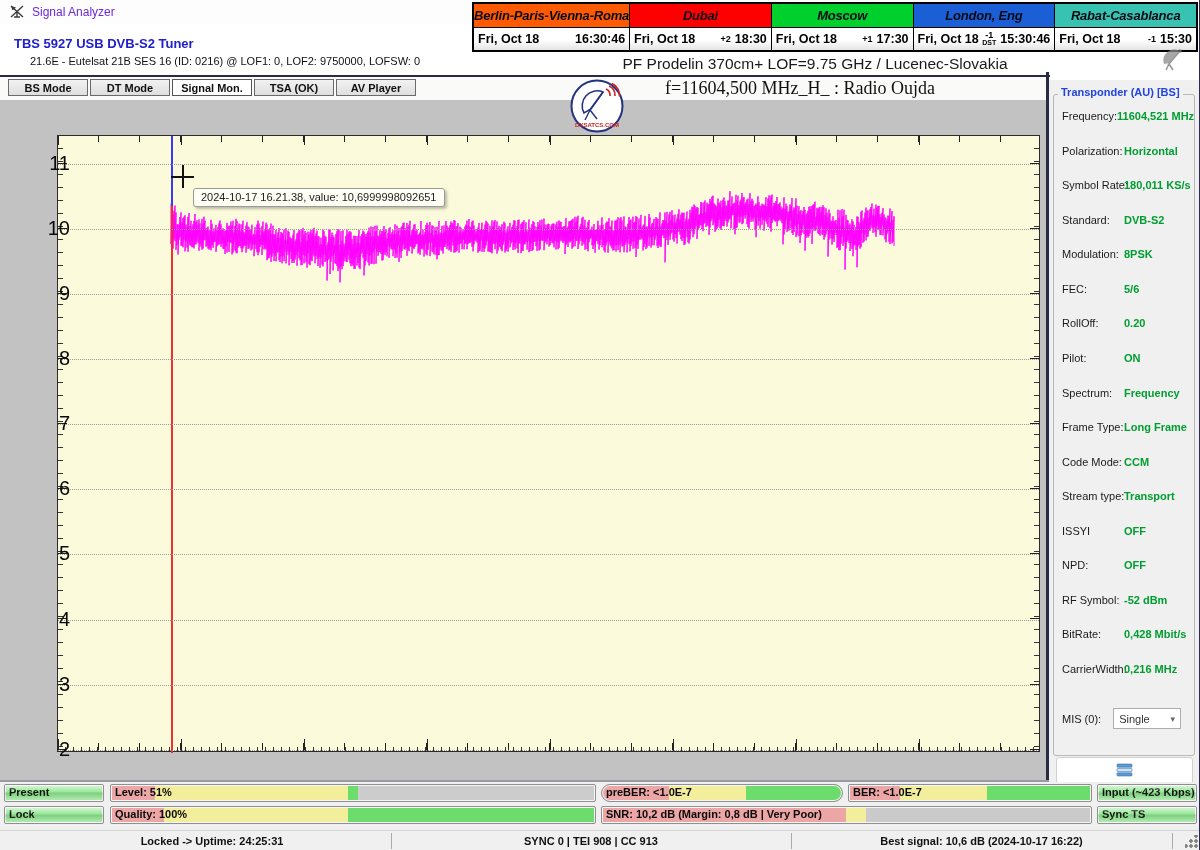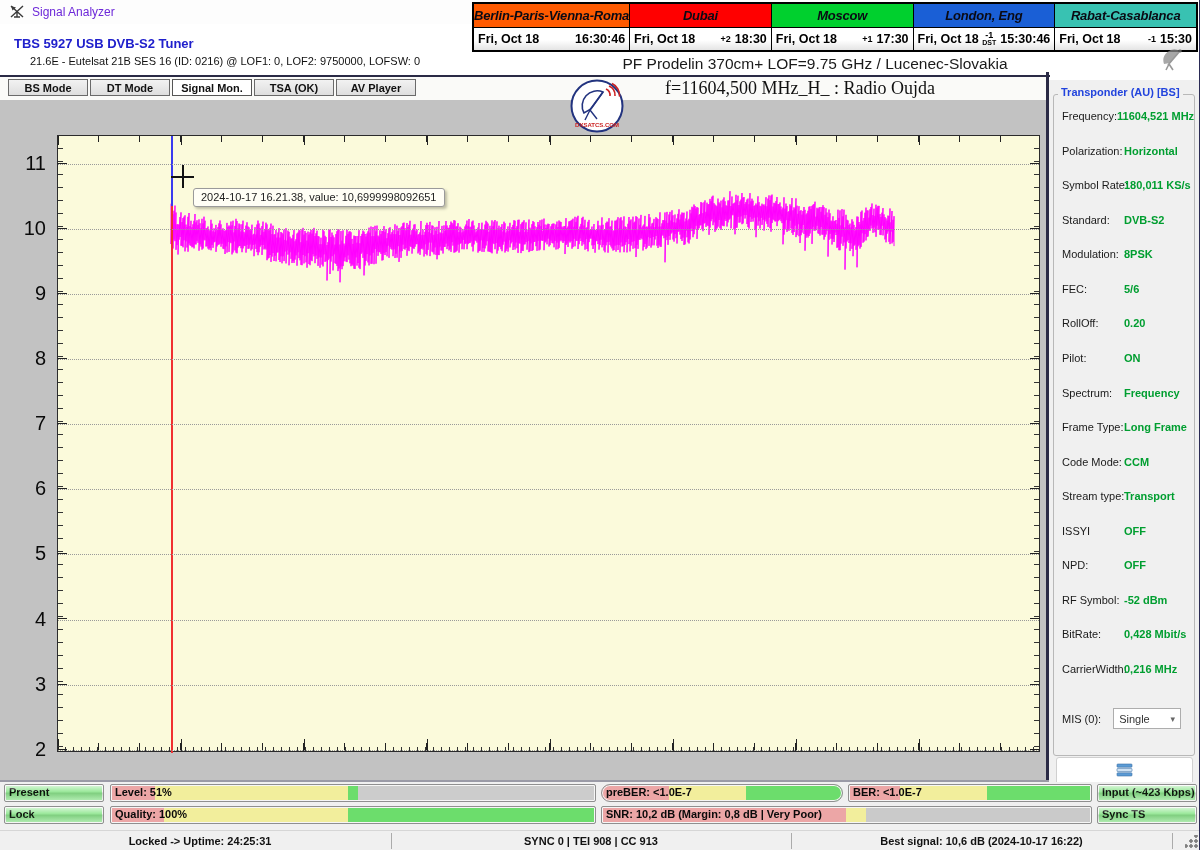--- a/index.html
+++ b/index.html
@@ -55,21 +55,21 @@
   
   .chart-panel { position:absolute; left:0; top:100px; width:1046px; height:680px; background:#c2c2c2; }
   .legend { position:absolute; left:57px; top:7px; height:18px; display:flex; align-items:center; }
   .legend .litem { display:flex; align-items:center; margin-right:22px; }
   .legend .lline { width:27px; height:2px; margin-right:9px; }
   .legend .llabel { font-size:14px; color:#111; }
 
   .plot { position:absolute; left:57px; top:35px; width:983px; height:617px;
           background:#fbfadb; border:1px solid #2b2b2b; }
   .gridline { position:absolute; left:0; width:100%; height:0; border-top:1px dotted #9a9a9a; }
-  .ylabel { position:absolute; width:46px; text-align:right; font-size:20px; color:#0a0a0a; height:22px; line-height:22px; }
+  .ylabel { position:absolute; width:46px; text-align:right; font-size:20px; color:#0a0a0a; height:22px; line-height:22px;margin-left:24px; }
   
   .ticks-b { position:absolute; left:0; bottom:0; width:100%; height:12px;
      background:
        repeating-linear-gradient(to right, #222 0 1px, transparent 1px 123px) bottom/100% 12px no-repeat,
        repeating-linear-gradient(to right, transparent 0 40px, #222 40px 41px) bottom/100% 8px no-repeat,
        repeating-linear-gradient(to right, transparent 0 7px, #333 7px 8px) bottom/100% 4px no-repeat; }
   .ticks-t { position:absolute; left:0; top:0; width:100%; height:9px;
      background:
        repeating-linear-gradient(to right, #222 0 1px, transparent 1px 123px) top/100% 9px no-repeat,
        repeating-linear-gradient(to right, transparent 0 40px, #222 40px 41px) top/100% 6px no-repeat; }
@@ -419,21 +419,21 @@
       </div>
     <div class="meter" style="left: 601px; top: 24px; width: 491px; background: linear-gradient(to right, rgb(236, 166, 166) 0%, rgb(236, 166, 166) 50%, rgb(242, 238, 156) 50%, rgb(242, 238, 156) 54%, rgb(202, 202, 202) 54%, rgb(202, 202, 202) 100%);">
         <span class="mlabel">SNR: 10,2 dB (Margin: 0,8 dB | Very Poor)</span>
       </div>
     <div class="meter green-sheen" style="left: 1097px; top: 24px; width: 100px; background: linear-gradient(to right, rgb(157, 233, 157) 0%, rgb(157, 233, 157) 100%);">
         <span class="mlabel">Sync TS</span>
       </div>
   </div>
 
   <div class="statusbar">
-    <div class="seg" style="left:0; width:391px;padding-left:9px;">Locked -&gt; Uptime: 24:25:31</div>
+    <div class="seg" style="left:12px; width:391px;padding-left:9px;">Locked -&gt; Uptime: 24:25:31</div>
     <div class="seg" style="left:391px; width:400px;">SYNC 0 | TEI 908 | CC 913</div>
     <div class="seg" style="left:791px; width:381px;">Best signal: 10,6 dB (2024-10-17 16:22)</div>
     <div class="seg-div" style="left:391px;"></div>
     <div class="seg-div" style="left:791px;"></div>
     <div class="seg-div" style="left:1172px;"></div>
     <div class="grip"></div>
   </div>
 
 </div>
 

